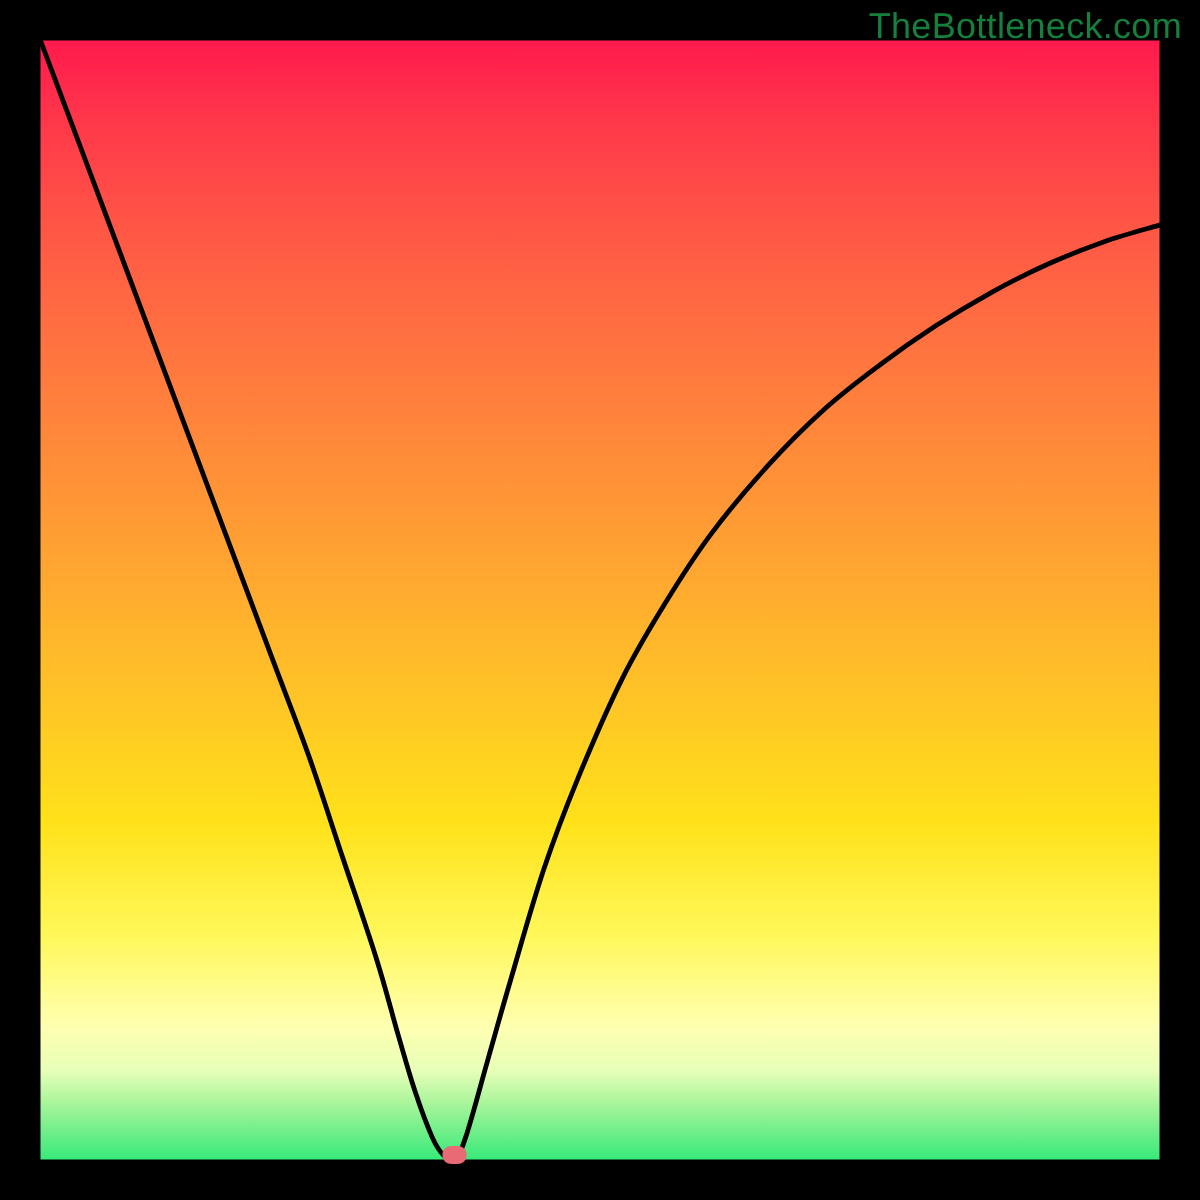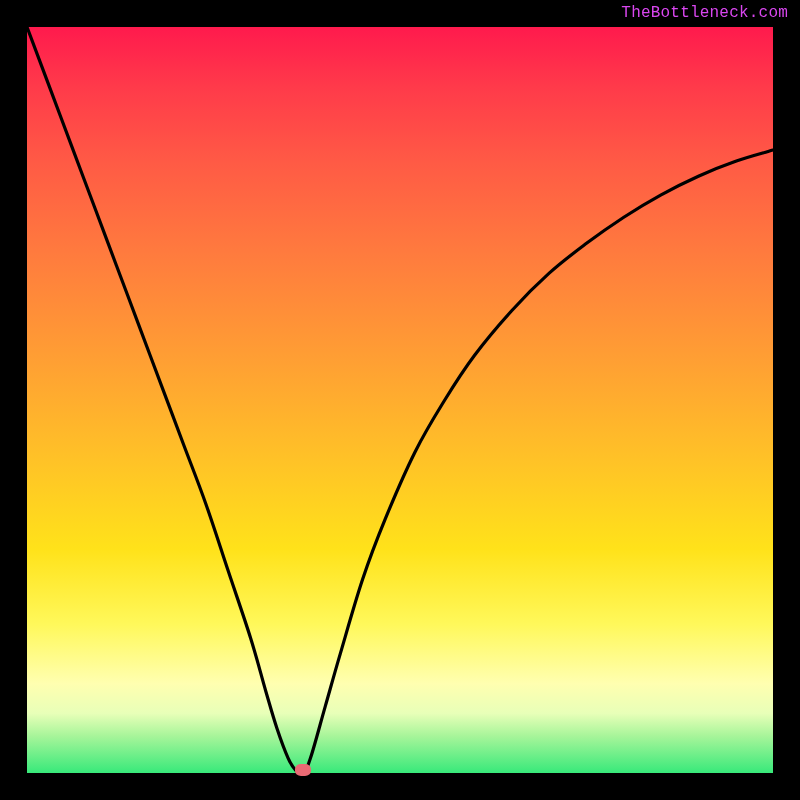--- a/index.html
+++ b/index.html
@@ -36,26 +36,25 @@
       #ffffb0 88%,
       #e8ffb8 92%,
       #a8f59a 95%,
       #38e97a 100%
     );
   }
   .watermark {
     position: absolute;
     top: 4px;
     right: 12px;
-    color: #d946ef;
-    font-size: 16px;
+    color: #15803d;
+    font-size: 24px;
     font-weight: 500;
     letter-spacing: 0.2px;
     user-select: none;
-    font-family: Liberation Mono, monospace;
   }
   svg.curve {
     position: absolute;
     left: 0; top: 0;
     width: 746px;
     height: 746px;
     overflow: visible;
   }
   .marker {
     position: absolute;

